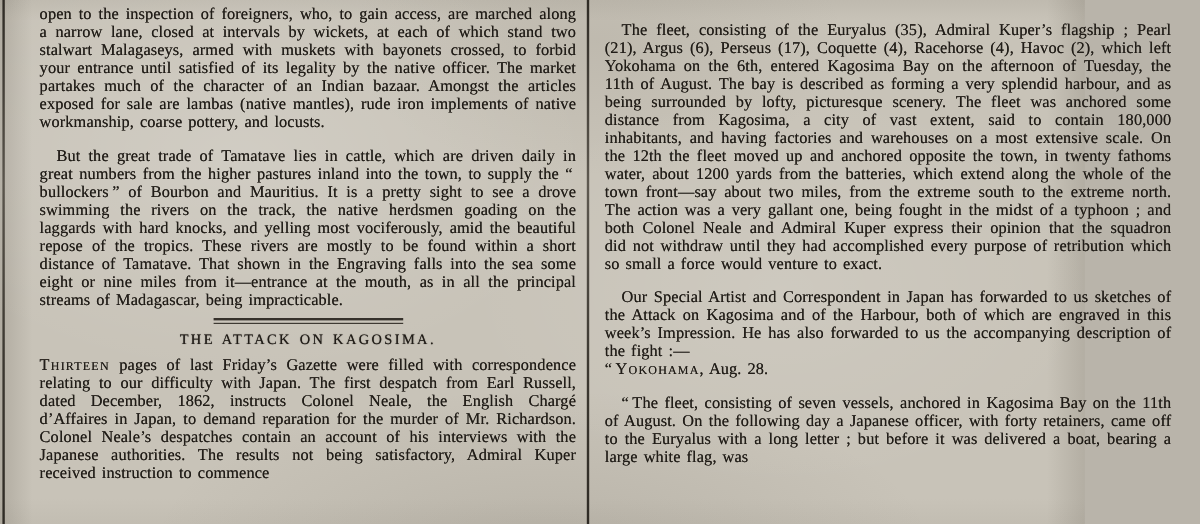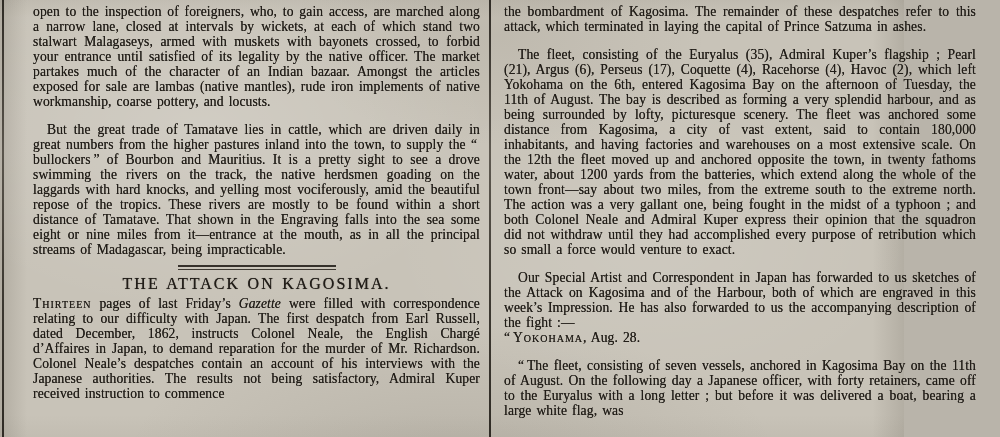--- a/index.html
+++ b/index.html
@@ -32,31 +32,31 @@
     position: absolute; top: 0; padding-top: 4px;
     font-size: 13.6px; line-height: 15px;
     letter-spacing: 0.1px; word-spacing: 1.5px;
     text-align: justify;
     text-shadow: 0 0 0.4px rgba(33,29,24,0.85);
   }
   .col-left  { left: 33px;  width: 447px; }
   .col-right { left: 504px; width: 472px; }
   p.para { margin: 0; }
   p.para.indent { text-indent: 14px; margin-top: 13px; }
-  .italic { font-style: italic; }
+  .italic { }
   .smallcaps { font-variant: small-caps; letter-spacing: 1px; }
   .double-rule {
     width: 158px; height: 2px;
     margin: 8px auto 6px auto;
     border-top: 2px solid rgba(38,34,28,0.9);
     border-bottom: 1px solid rgba(38,34,28,0.85);
   }
   h2.article-heading {
     margin: 0 0 5px 0;
-    font-size: 16px; font-weight: normal;
+    font-size: 12px; font-weight: normal;
     letter-spacing: 2px; text-align: center;
     text-shadow: 0 0 0.7px rgba(33,29,24,0.9);
     white-space: nowrap;
   }
   p.dateline {
     margin: 0; padding-right: 58px;
   }
 </style>
 </head>
 <body>
@@ -65,19 +65,18 @@
   <div class="vrule left"></div>
   <div class="vrule center"></div>
   <div class="col col-left" id="col-left">
       <p class="para"><span>open to the inspection of foreigners, who, to gain access, are marched along a narrow lane, closed at intervals by wickets, at each of which stand two stalwart Malagaseys, armed with muskets with bayonets crossed, to forbid your entrance until satisfied of its legality by the native officer. The market partakes much of the character of an Indian bazaar. Amongst the articles exposed for sale are lambas (native mantles), rude iron implements of native workmanship, coarse pottery, and locusts.</span></p>
       <p class="para indent"><span>But the great trade of Tamatave lies in cattle, which are driven daily in great numbers from the higher pastures inland into the town, to supply the “ bullockers ” of Bourbon and Mauritius. It is a pretty sight to see a drove swimming the rivers on the track, the native herdsmen goading on the laggards with hard knocks, and yelling most vociferously, amid the beautiful repose of the tropics. These rivers are mostly to be found within a short distance of Tamatave. That shown in the Engraving falls into the sea some eight or nine miles from it—entrance at the mouth, as in all the principal streams of Madagascar, being impracticable.</span></p>
       <div class="double-rule"></div>
       <h2 class="article-heading">THE ATTACK ON KAGOSIMA.</h2>
       <p class="para"><span class="smallcaps">Thirteen</span><span> pages of last Friday’s </span><span class="italic">Gazette</span><span> were filled with correspondence relating to our difficulty with Japan. The first despatch from Earl Russell, dated December, 1862, instructs Colonel Neale, the English Chargé d’Affaires in Japan, to demand reparation for the murder of Mr. Richardson. Colonel Neale’s despatches contain an account of his interviews with the Japanese authorities. The results not being satisfactory, Admiral Kuper received instruction to commence</span></p>
     </div>
   <div class="col col-right" id="col-right">
-      <p class="para"><span>the bombardment of Kagosima. The remainder of these despatches refer to this attack, which terminated in laying the capital of Prince Satzuma in ashes.</span></p>
       <p class="para indent"><span>The fleet, consisting of the Euryalus (35), Admiral Kuper’s flagship&nbsp;; Pearl (21), Argus (6), Perseus (17), Coquette (4), Racehorse (4), Havoc (2), which left Yokohama on the 6th, entered Kagosima Bay on the afternoon of Tuesday, the 11th of August. The bay is described as forming a very splendid harbour, and as being surrounded by lofty, picturesque scenery. The fleet was anchored some distance from Kagosima, a city of vast extent, said to contain 180,000 inhabitants, and having factories and warehouses on a most extensive scale. On the 12th the fleet moved up and anchored opposite the town, in twenty fathoms water, about 1200 yards from the batteries, which extend along the whole of the town front—say about two miles, from the extreme south to the extreme north. The action was a very gallant one, being fought in the midst of a typhoon&nbsp;; and both Colonel Neale and Admiral Kuper express their opinion that the squadron did not withdraw until they had accomplished every purpose of retribution which so small a force would venture to exact.</span></p>
       <p class="para indent"><span>Our Special Artist and Correspondent in Japan has forwarded to us sketches of the Attack on Kagosima and of the Harbour, both of which are engraved in this week’s Impression. He has also forwarded to us the accompanying description of the fight&nbsp;:—</span></p>
       <p class="dateline"><span>“ </span><span class="smallcaps">Yokohama</span><span>, Aug. 28.</span></p>
       <p class="para indent"><span>“ The fleet, consisting of seven vessels, anchored in Kagosima Bay on the 11th of August. On the following day a Japanese officer, with forty retainers, came off to the Euryalus with a long letter&nbsp;; but before it was delivered a boat, bearing a large white flag, was</span></p>
     </div>
 </div>
 
 </body></html>

